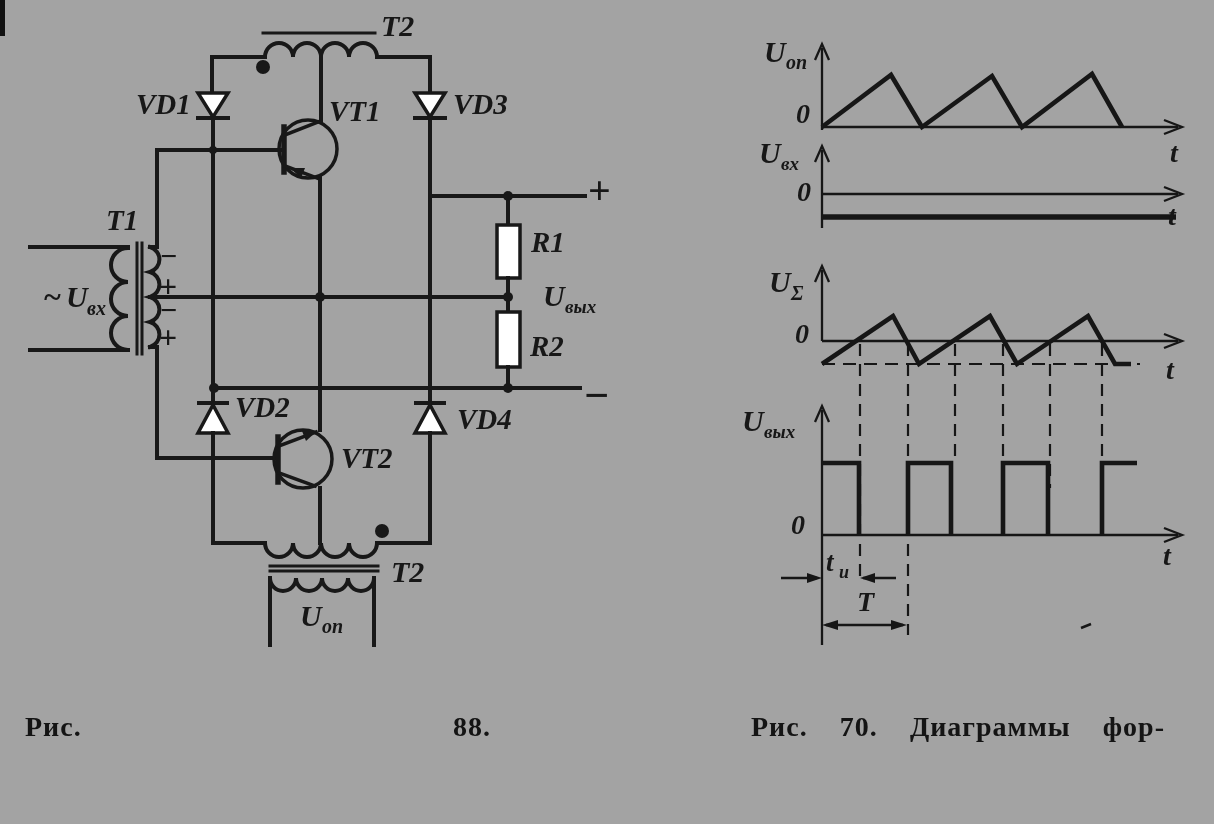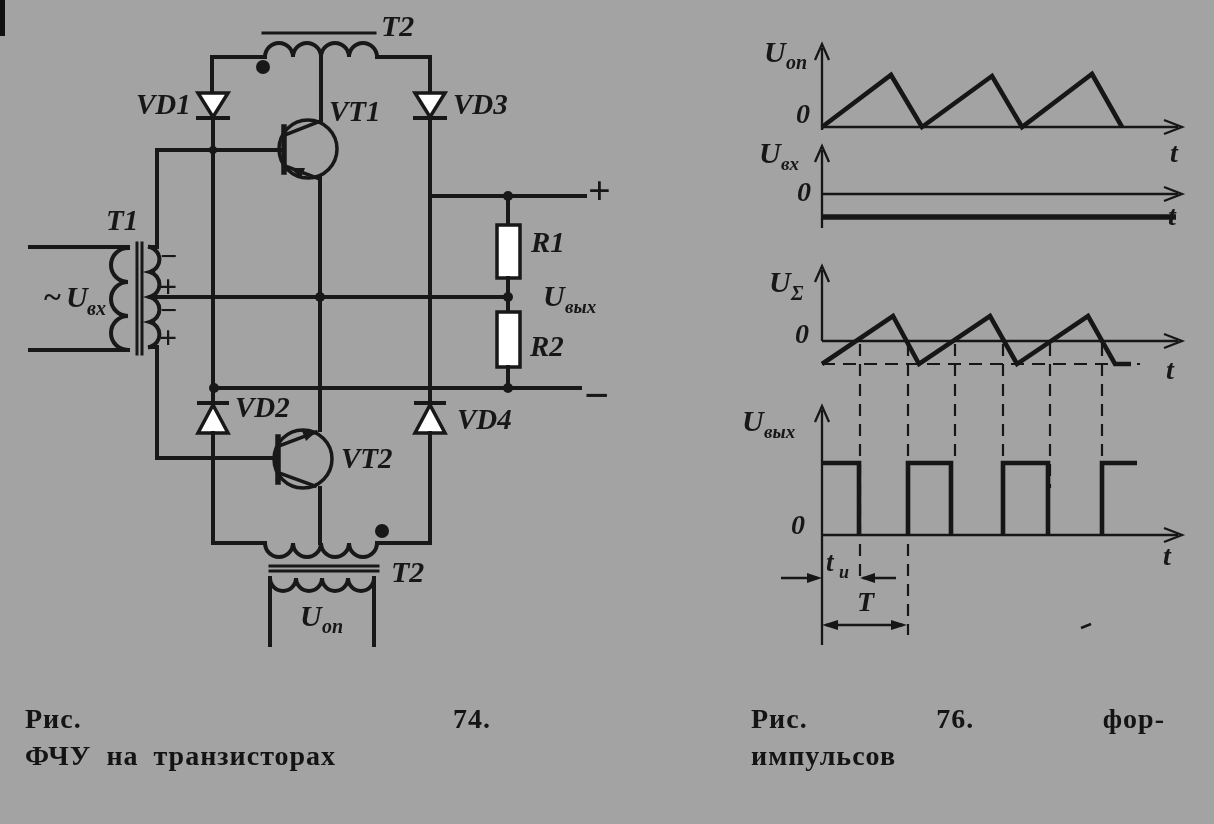--- a/index.html
+++ b/index.html
@@ -1,21 +1,21 @@
 <!DOCTYPE html>
 <html><head>
 <meta charset="utf-8">
 <style>
   html,body{margin:0;padding:0;background:#e8e8e8;}
   #page{position:relative;width:1214px;height:824px;background:#a3a3a3;overflow:hidden;
         font-family:"Liberation Serif",serif;color:#141414;padding-left:8px;}
   svg{position:absolute;left:0;top:0;}
   .lbl{font-family:"Liberation Serif",serif;font-style:italic;font-weight:bold;fill:#171717;}
   .cap{position:absolute;font-family:"Liberation Serif",serif;font-weight:bold;
-       font-size:28px;color:#141414;letter-spacing:1px;}
+       font-size:28px;color:#141414;letter-spacing:1px;margin-top:8px;}
   .cap .jrow{display:flex;justify-content:space-between;line-height:37px;}
   .row2{line-height:37px;word-spacing:7px;}
   .row3{line-height:37px;letter-spacing:5px;}
 </style>
 </head>
 <body>
 
 <div id="page">
 
 <svg width="1214" height="824" viewBox="0 0 1214 824">
@@ -220,29 +220,28 @@
 
     <text class="lbl" x="826" y="571" font-size="27">t</text>
     <text class="lbl" x="839" y="578" font-size="18">и</text>
     <text class="lbl" x="857" y="611" font-size="28">T</text>
   </g>
 </svg>
 
 <div class="cap" style="left:25px;top:700px;width:466px;">
   <div class="jrow">
     <span>Рис.</span>
-    <span>74.</span>
+    <span>88.</span>
   </div>
-  <div class="row2">ФЧУ на транзисторах</div>
 </div>
 
 <div class="cap" style="left:751px;top:700px;width:414px;">
   <div class="jrow">
     <span>Рис.</span>
-    <span>76.</span>
+    <span>70.</span>
+    <span>Диаграммы</span>
     <span>фор-</span>
   </div>
   <div class="jrow">
-    <span>импульсов</span>
   </div>
 </div>
 
 </div>
 
 </body></html>

